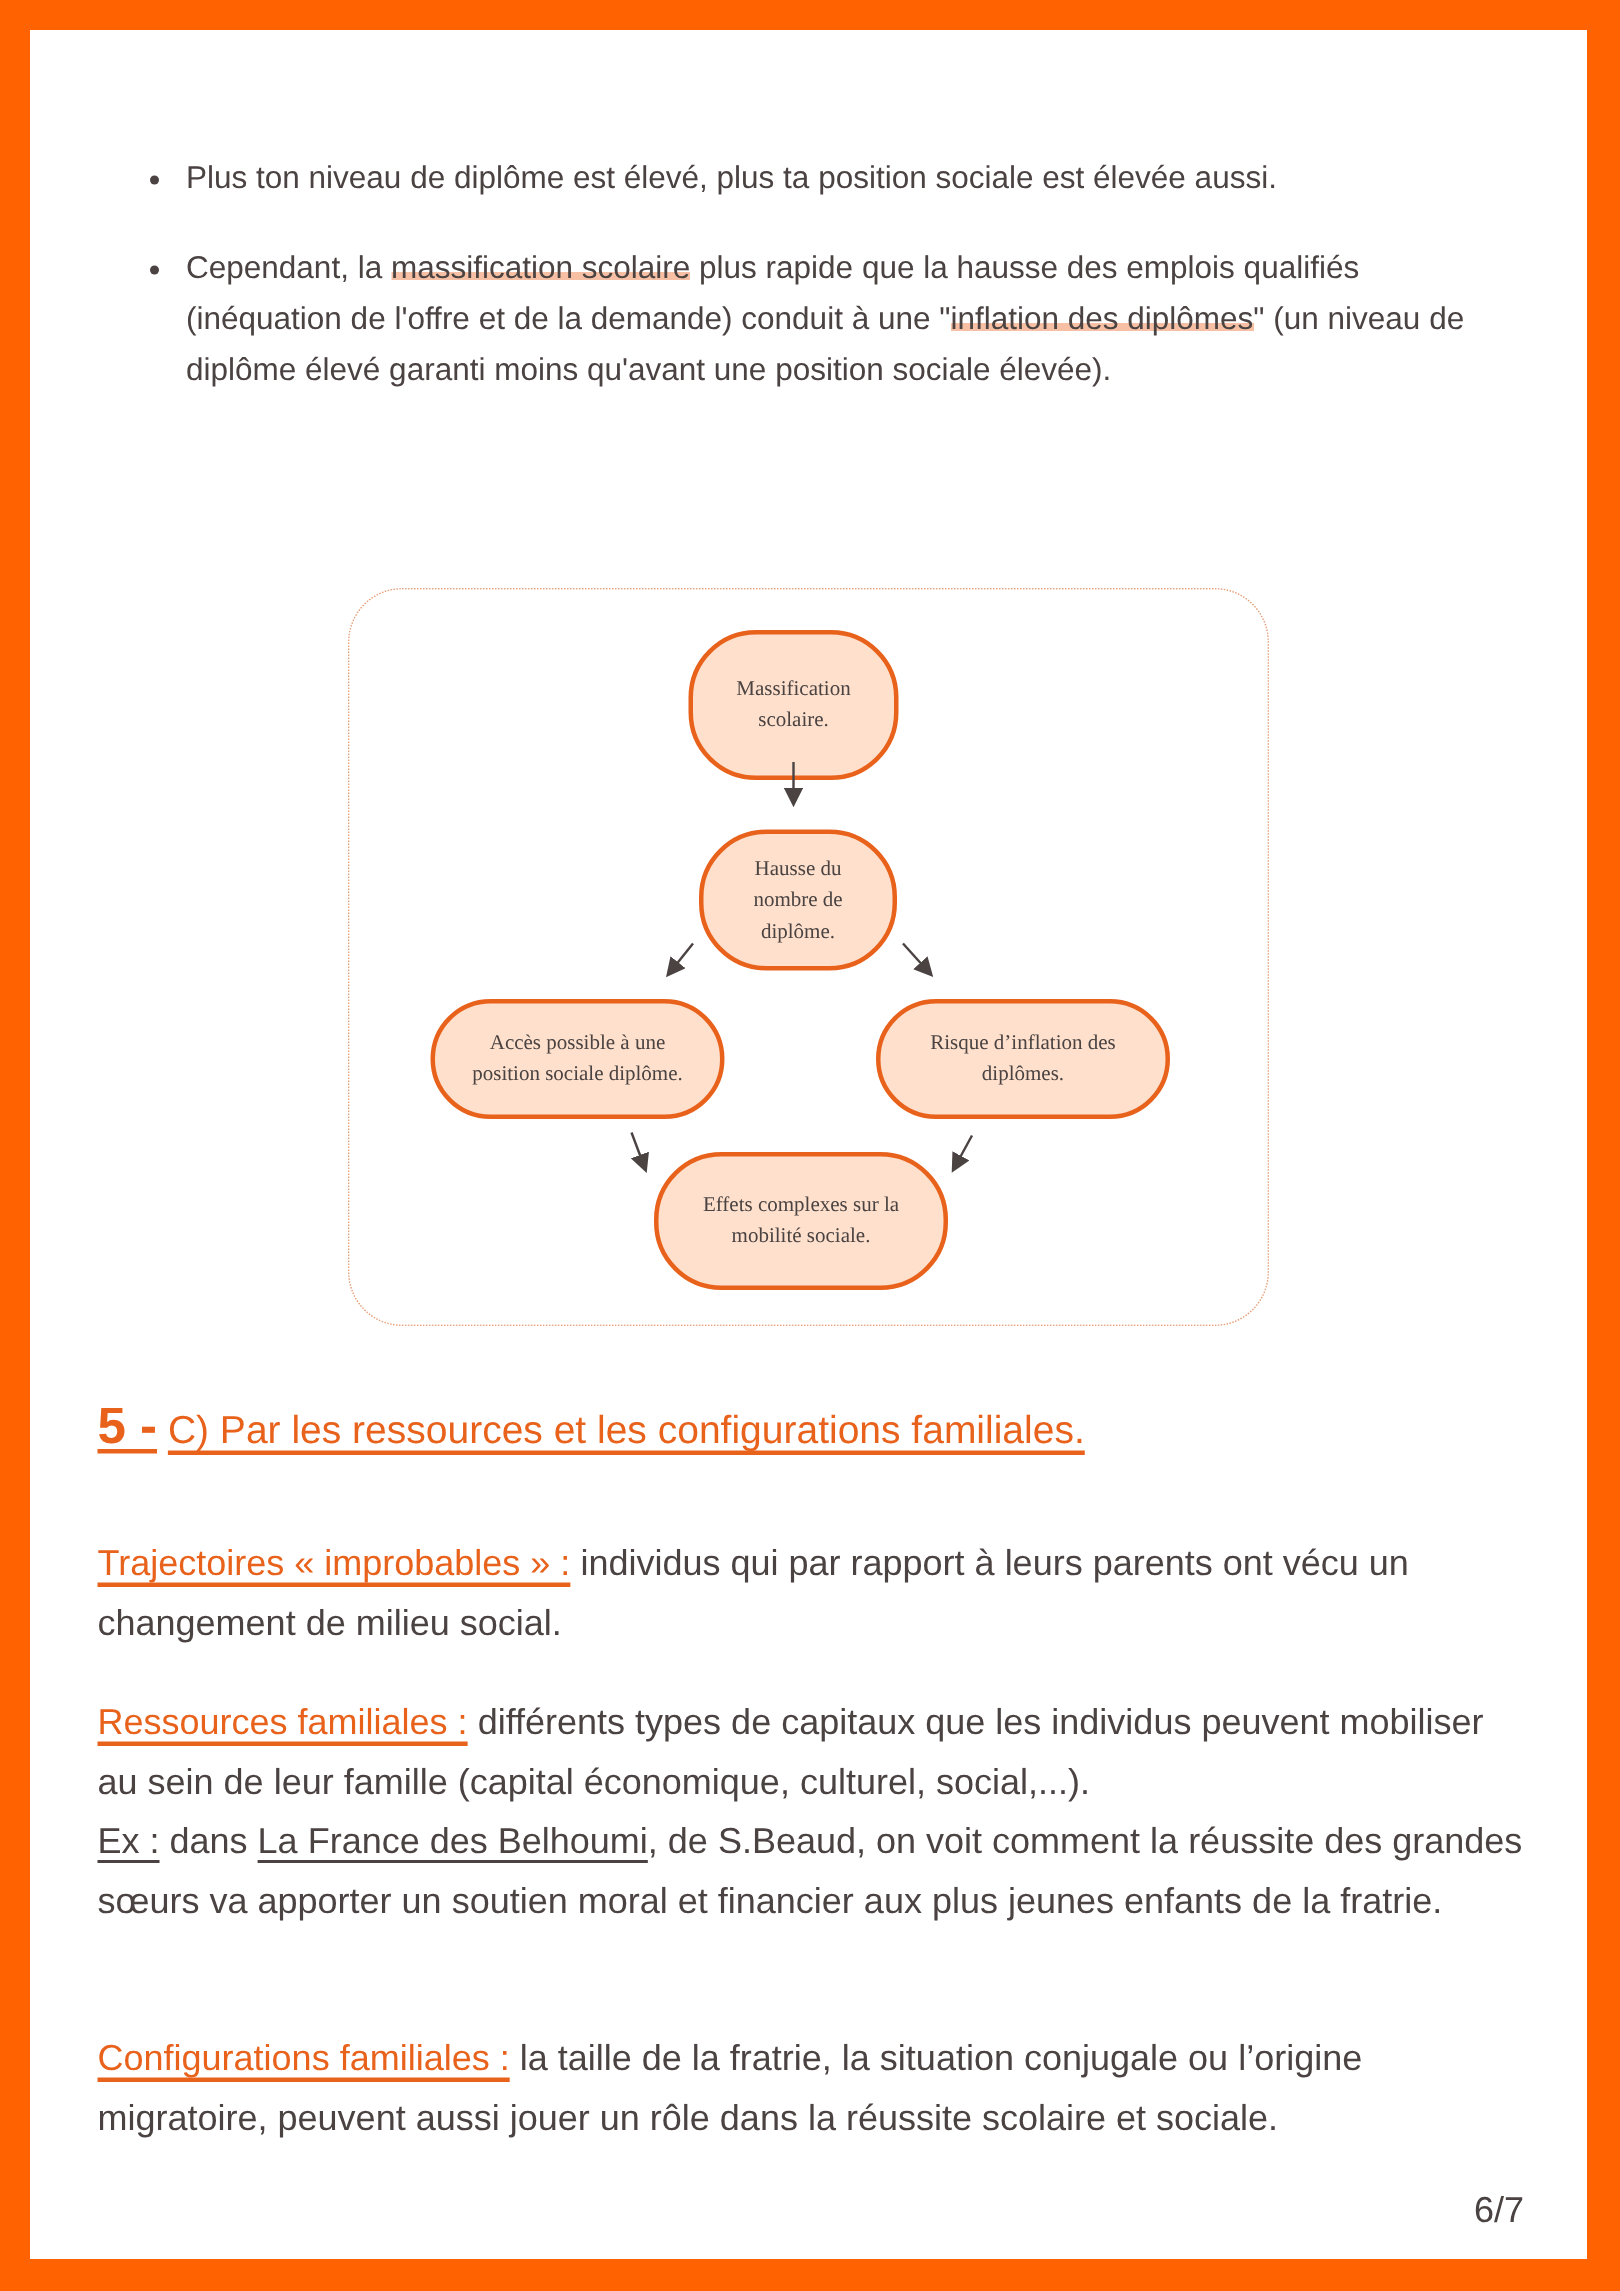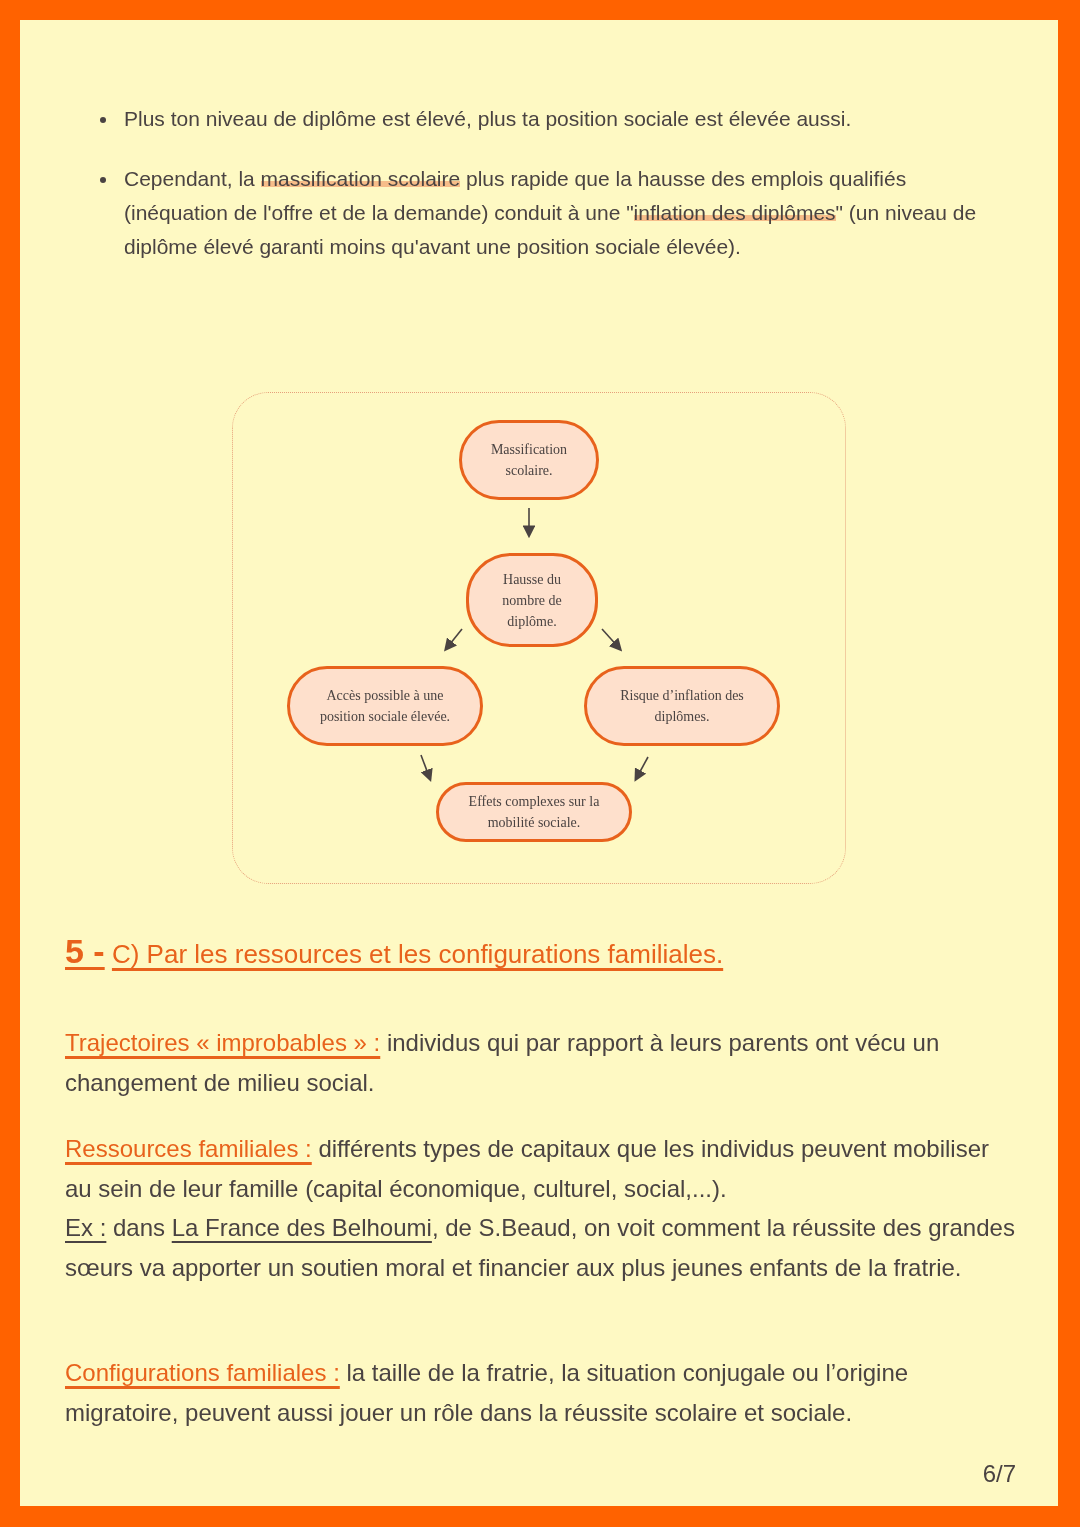--- a/index.html
+++ b/index.html
@@ -7,21 +7,21 @@
       width: 1080px; height: 1527px;
       background: #ff6200;
       position: relative;
       overflow: hidden;
       font-family: "Liberation Sans", "DejaVu Sans", sans-serif;
     }
     .page {
       position: absolute;
       left: 20px; top: 20px;
       width: 1038px; height: 1486px;
-      background: #fef9c3;
+      background: #ffffff;
       color: #4a4342;
       text-decoration: underline;
     }
     .bullets {
       position: absolute;
       left: 88px; top: 82px;
       width: 900px;
       margin: 0; padding: 0;
       list-style: none;
     }
@@ -122,45 +122,45 @@
   <ul class="bullets">
     <li>
       <span>Plus ton niveau de diplôme est élevé, plus ta position sociale est élevée aussi.</span>
     </li>
     <li>
       <span> Cependant, la </span><span class="hl">massification scolaire</span><span> plus rapide que la hausse des emplois qualifiés (inéquation de l'offre et de la demande) conduit à une "</span><span class="hl">inflation des diplômes</span><span>" (un niveau de diplôme élevé garanti moins qu'avant une position sociale élevée).</span>
     </li>
   </ul>
 
   <div class="diagram">
-    <div class="node" style="left:226px; top:27px; width:140px; height:80px; padding:0 18px;">
+    <div class="node" style="left:226px; top:27px; width:140px; height:100px; padding:0 18px;">
       <span>Massification scolaire.</span>
     </div>
     <svg class="arrow" style="left:0;top:0;" width="612" height="490">
       <defs>
         <marker id="ah" markerWidth="8" markerHeight="8" refX="6" refY="4" orient="auto">
           <path d="M0,0 L8,4 L0,8 Z" fill="#4a4342"></path>
         </marker>
       </defs>
       <line x1="296" y1="115" x2="296" y2="142" stroke="#4a4342" stroke-width="1.6" marker-end="url(#ah)"></line>
       <line x1="229" y1="236" x2="213" y2="256" stroke="#4a4342" stroke-width="1.6" marker-end="url(#ah)"></line>
       <line x1="369" y1="236" x2="387" y2="256" stroke="#4a4342" stroke-width="1.6" marker-end="url(#ah)"></line>
       <line x1="188" y1="362" x2="197" y2="386" stroke="#4a4342" stroke-width="1.6" marker-end="url(#ah)"></line>
       <line x1="415" y1="364" x2="403" y2="386" stroke="#4a4342" stroke-width="1.6" marker-end="url(#ah)"></line>
     </svg>
     <div class="node" style="left:233px; top:160px; width:132px; height:94px; padding:0 22px;">
       <span>Hausse du nombre de diplôme.</span>
     </div>
     <div class="node" style="left:54px; top:273px; width:196px; height:80px; padding:0 20px;">
-      <span>Accès possible à une position sociale élevée.</span>
+      <span>Accès possible à une position sociale diplôme.</span>
     </div>
     <div class="node" style="left:351px; top:273px; width:196px; height:80px; padding:0 24px;">
       <span>Risque d’inflation des diplômes.</span>
     </div>
-    <div class="node" style="left:203px; top:389px; width:196px; height:60px; padding:0 22px;">
+    <div class="node" style="left:203px; top:375px; width:196px; height:92px; padding:0 22px;">
       <span>Effets complexes sur la mobilité sociale.</span>
     </div>
   </div>
 
   <div class="section-title">
     <span class="num">5 -</span>
     <span class="txt">C) Par les ressources et les configurations familiales.</span>
   </div>
 
   <div class="para" style="top:1003px;">

